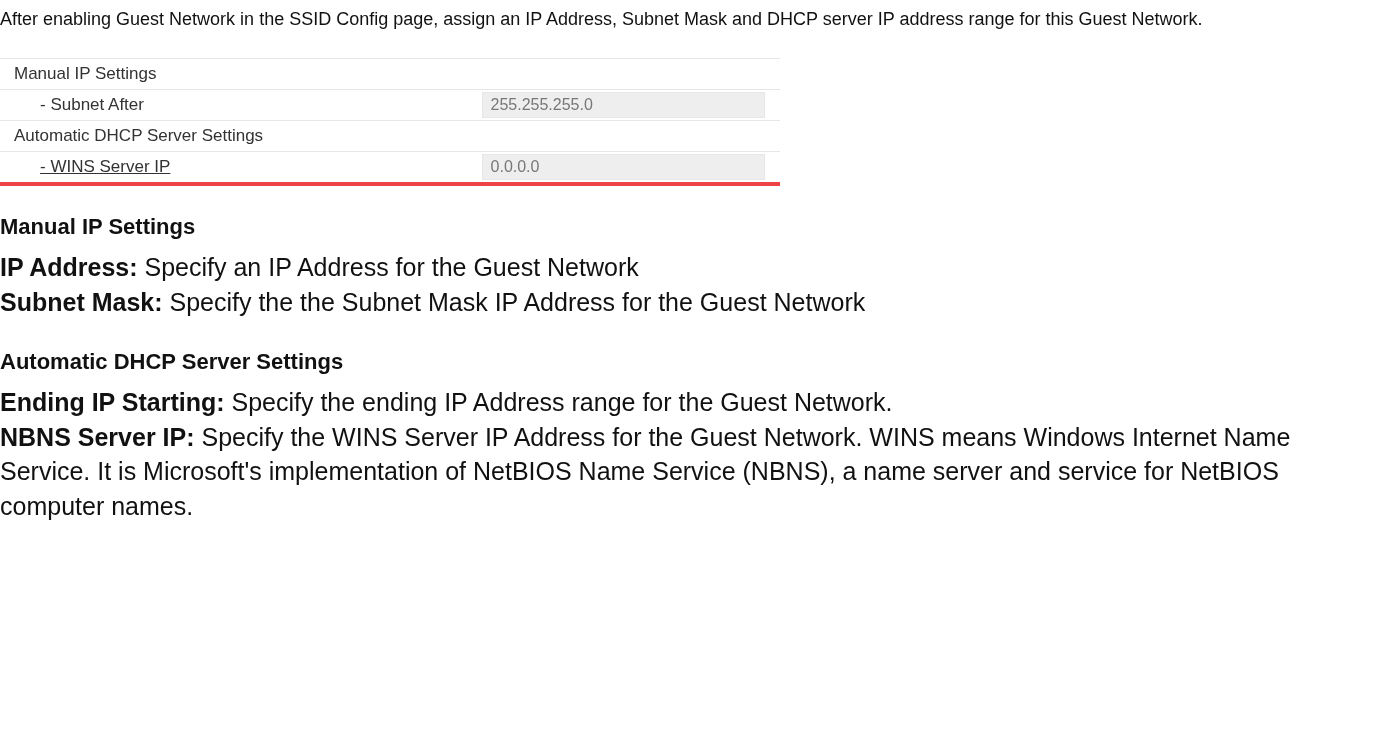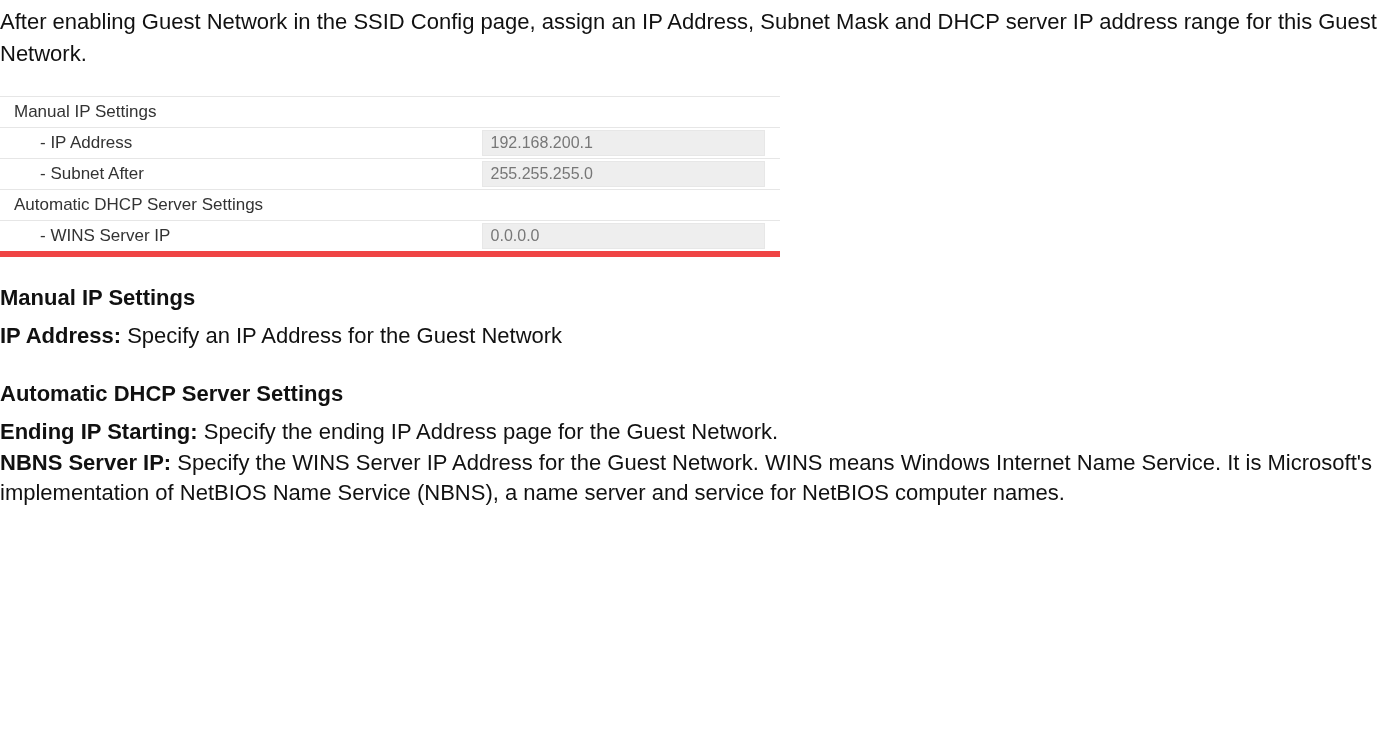--- a/index.html
+++ b/index.html
@@ -8,40 +8,41 @@
     background: #ffffff;
     color: #111;
     font-family: "Segoe UI", Arial, Helvetica, sans-serif;
   }
   .page {
     width: 1397px;
     box-sizing: border-box;
     padding: 6px 10px 20px 0;
   }
   .intro {
-    font-size: 22px;
+    font-size: 18px;
     line-height: 1.45;
     font-weight: 400;
     color: #111;
     margin: 0 0 26px 0;
     font-stretch: condensed;
   }
   .settings-table {
     width: 780px;
     border-collapse: collapse;
     margin-bottom: 28px;
     font-family: Arial, Helvetica, sans-serif;
   }
   .settings-table td {
     border-top: 1px solid #e6e6e6;
     padding: 0;
     vertical-align: middle;
   }
   .settings-table tr:last-child td {
-    border-bottom: 6px solid #ef4444;
+    border-bottom: 4px solid #ef4444;
+    text-decoration: underline;
   }
   .settings-table .label-cell {
     width: 480px;
     font-size: 17px;
     color: #333;
     padding: 5px 0 5px 14px;
   }
   .settings-table .label-cell.sub {
     padding-left: 40px;
   }
@@ -61,21 +62,21 @@
     font-family: Arial, Helvetica, sans-serif;
   }
   h3.section-h {
     font-size: 22px;
     font-weight: 700;
     margin: 0 0 10px 0;
     color: #111;
     font-stretch: condensed;
   }
   .desc-block {
-    font-size: 22px;
+    font-size: 25px;
     line-height: 1.38;
     margin: 0 0 30px 0;
     font-stretch: condensed;
   }
   .desc-line {
     margin: 0;
   }
   .term {
     font-weight: 700;
   }
@@ -87,26 +88,20 @@
 
   <p class="intro">After enabling Guest Network in the SSID Config page, assign an IP Address, Subnet Mask and DHCP server IP address range for this Guest Network.</p>
 
   <table class="settings-table">
     <tbody>
         <tr>
       <td class="label-cell">Manual IP Settings</td>
       <td class="input-cell"></td>
     </tr>
     <tr>
-      <td class="label-cell sub">- IP Address</td>
-      <td class="input-cell">
-        <input type="text" value="192.168.200.1" style="">
-      </td>
-    </tr>
-    <tr>
       <td class="label-cell sub">- Subnet After</td>
       <td class="input-cell">
         <input type="text" value="255.255.255.0" style="">
       </td>
     </tr>
     <tr>
       <td class="label-cell">Automatic DHCP Server Settings</td>
       <td class="input-cell"></td>
     </tr>
     <tr>
@@ -116,25 +111,28 @@
       </td>
     </tr>
   </tbody>
     </table>
 
   <h3 class="section-h">Manual IP Settings</h3>
   <div class="desc-block">
     <p class="desc-line">
       <span class="term">IP Address:</span><span> Specify an IP Address for the Guest Network</span>
     </p>
+    <p class="desc-line">
+      <span class="term">Subnet Mask:</span><span> Specify the the Subnet Mask IP Address for the Guest Network</span>
+    </p>
   </div>
 
   <h3 class="section-h">Automatic DHCP Server Settings</h3>
   <div class="desc-block">
     <p class="desc-line">
-      <span class="term">Ending IP Starting:</span><span> Specify the ending IP Address page for the Guest Network.</span>
+      <span class="term">Ending IP Starting:</span><span> Specify the ending IP Address range for the Guest Network.</span>
     </p>
     <p class="desc-line">
       <span class="term">NBNS Server IP:</span><span> Specify the WINS Server IP Address for the Guest Network. WINS means Windows Internet Name Service. It is Microsoft's implementation of NetBIOS Name Service (NBNS), a name server and service for NetBIOS computer names.</span>
     </p>
   </div>
 
 </div>
 
 </body></html>

